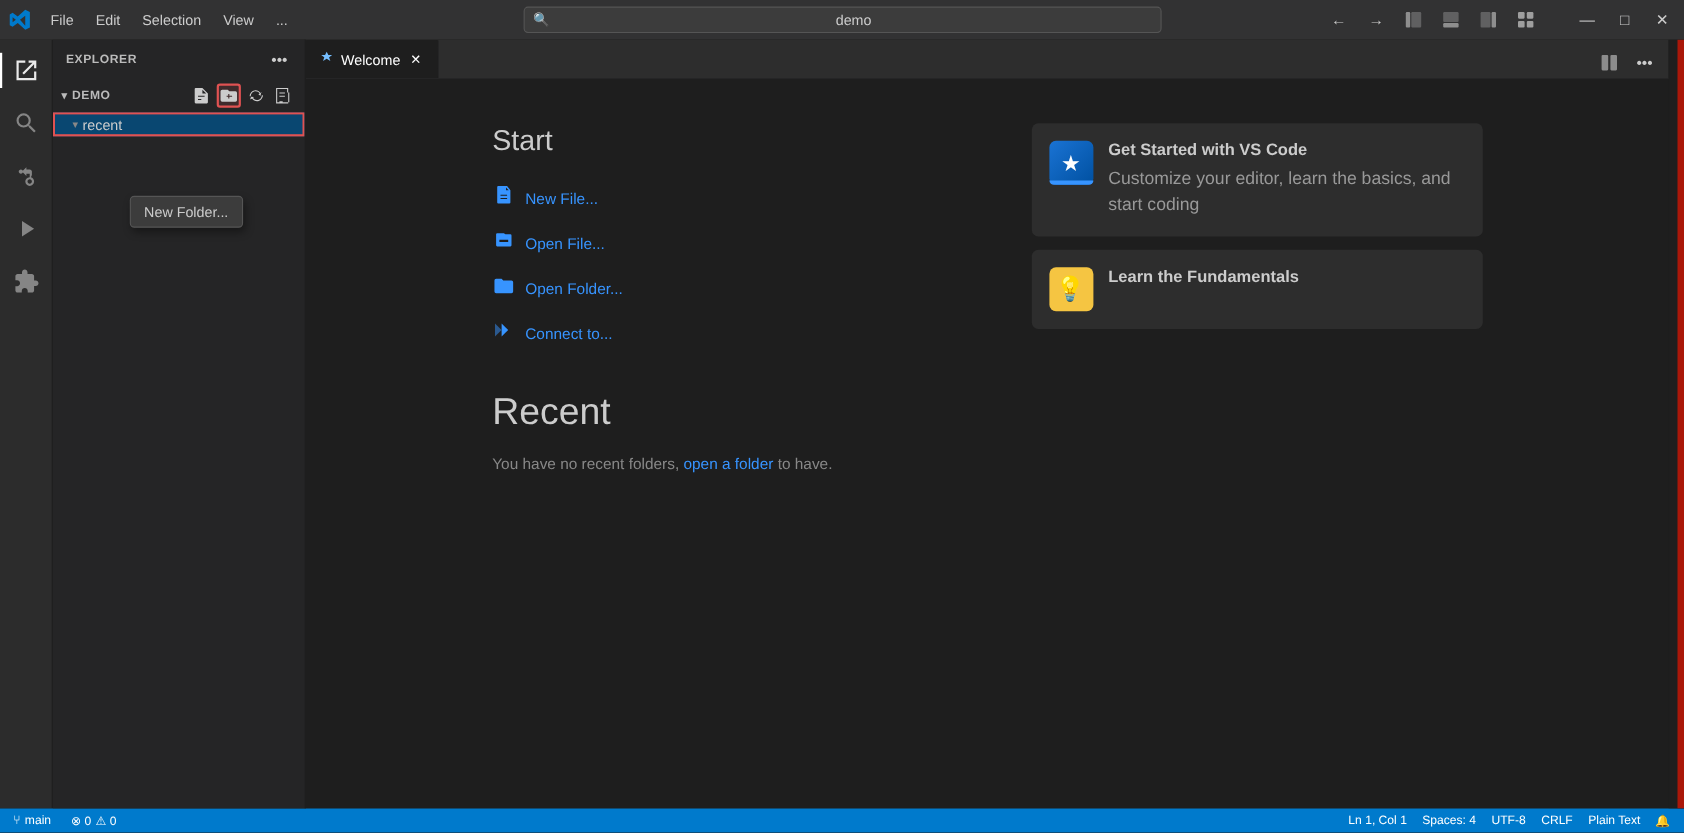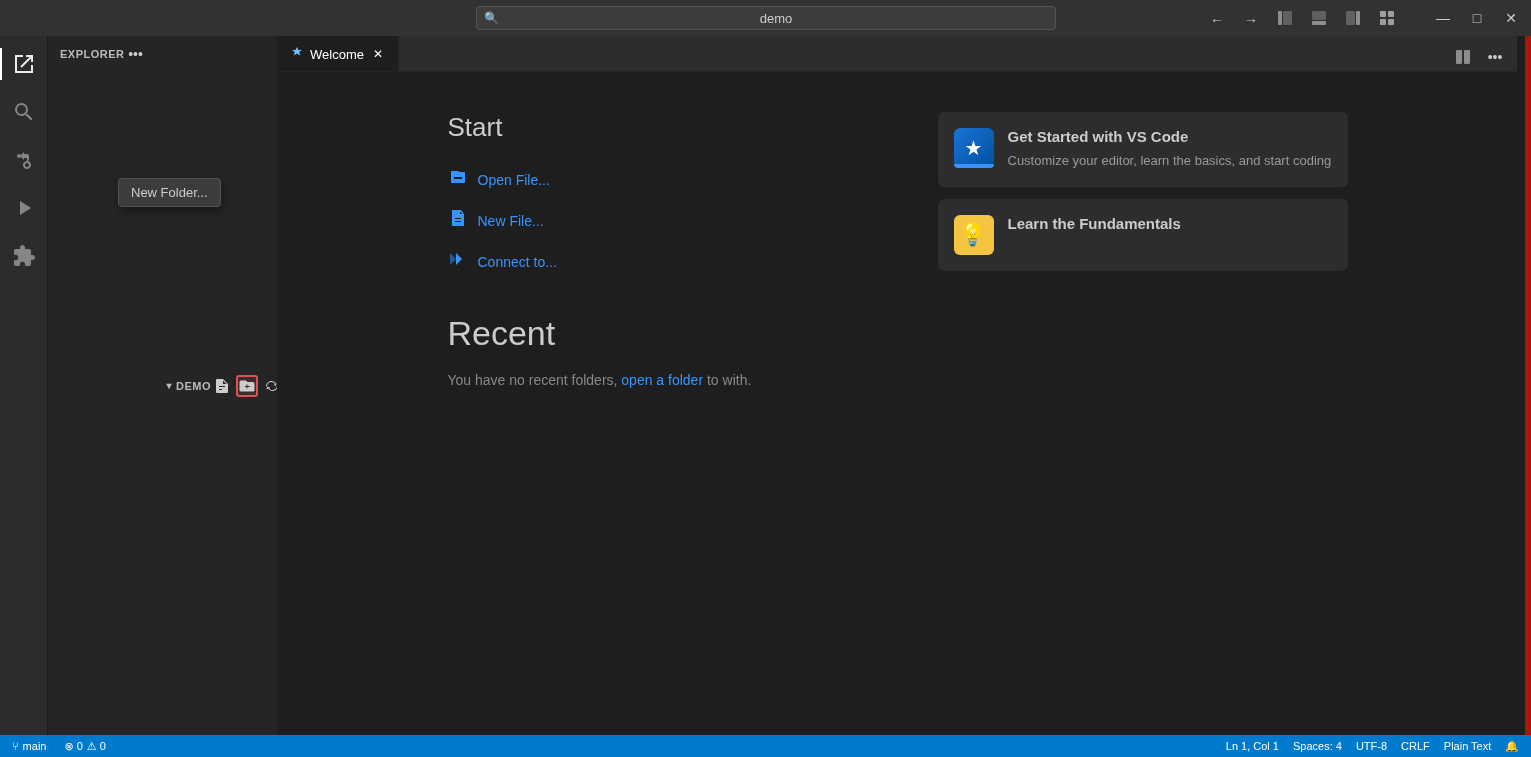--- a/index.html
+++ b/index.html
@@ -135,21 +135,21 @@
       bottom: 8px;
       width: 2px;
       background: #ffffff;
     }
 
     
     .sidebar {
       width: 230px;
       background: #252526;
       display: flex;
-      flex-direction: row;
+      flex-direction: column;
       flex-shrink: 0;
       border-right: 1px solid #1e1e1e;
       overflow: hidden;
       position: relative;
     }
     .sidebar-header {
       height: 36px;
       display: flex;
       align-items: center;
       padding: 0 12px;
@@ -406,21 +406,21 @@
       color: #000;
     }
     .walkthrough-card-body { flex: 1; }
     .walkthrough-card-title {
       font-size: 15px;
       font-weight: 600;
       color: #cccccc;
       margin-bottom: 6px;
     }
     .walkthrough-card-desc {
-      font-size: 13px;
+      font-size: 16px;
       color: #999;
       line-height: 1.5;
     }
 
     
     .right-edge {
       width: 14px;
       background: #1e1e1e;
       position: relative;
       flex-shrink: 0;
@@ -458,20 +458,33 @@
     .statusbar-right {
       margin-left: auto;
       display: flex;
       gap: 6px;
     }
   </style>
 </head>
 <body>
 
 <div class="titlebar">
+  <div class="titlebar-left">
+
+    <svg class="vscode-logo" viewBox="0 0 100 100" xmlns="http://www.w3.org/2000/svg">
+      <path fill="#007acc" d="M74.7 4.3L40.5 35.1 17.3 18.3 4.3 25.7v48.6l13 7.4 23.5-17 34 30.8 21-10.5V14.8L74.7 4.3zM17.3 61.4V38.6l14.7 11.4-14.7 11.4zm57.4 15.3L50.9 50l23.8-18v44.7z"></path>
+    </svg>
+    <div class="titlebar-menu">
+      <div class="titlebar-menu-item">File</div>
+      <div class="titlebar-menu-item">Edit</div>
+      <div class="titlebar-menu-item">Selection</div>
+      <div class="titlebar-menu-item">View</div>
+      <div class="titlebar-menu-item">...</div>
+    </div>
+  </div>
   <div class="titlebar-center">
     <div class="search-bar">
       <span class="search-icon-small">🔍</span>
       <span class="search-bar-text">demo</span>
     </div>
   </div>
   <div class="titlebar-right">
     <div class="titlebar-right-btn">←</div>
     <div class="titlebar-right-btn">→</div>
     <div class="titlebar-right-btn">
@@ -612,48 +625,56 @@
     <div class="welcome-page">
       <div class="welcome-content">
 
         <div class="welcome-left">
 
           <div class="welcome-section-title">Start</div>
 
           <a class="welcome-link">
             <span class="welcome-link-icon">
               <svg width="20" height="20" viewBox="0 0 20 20" fill="#3794ff">
+                  <path d="M13 2H5a1 1 0 0 0-1 1v14a1 1 0 0 0 1 1h10a1 1 0 0 0 1-1V6l-3-4zm-1 1.5L14.5 6H12V3.5zM7 14v-1h6v1H7zm0-3v-1h6v1H7z"></path>
+                </svg>
+            </span>
+            <span>New File...</span>
+          </a>
+          <a class="welcome-link">
+            <span class="welcome-link-icon">
+              <svg width="20" height="20" viewBox="0 0 20 20" fill="#3794ff">
                   <path d="M16 5h-4.5L10 4H4a1 1 0 0 0-1 1v10a1 1 0 0 0 1 1h12a1 1 0 0 0 1-1V6a1 1 0 0 0-1-1zm-2 5v2H6v-2h8z"></path>
                 </svg>
             </span>
             <span>Open File...</span>
           </a>
           <a class="welcome-link">
             <span class="welcome-link-icon">
               <svg width="20" height="20" viewBox="0 0 20 20" fill="#3794ff">
-                  <path d="M13 2H5a1 1 0 0 0-1 1v14a1 1 0 0 0 1 1h10a1 1 0 0 0 1-1V6l-3-4zm-1 1.5L14.5 6H12V3.5zM7 14v-1h6v1H7zm0-3v-1h6v1H7z"></path>
+                  <path d="M17 6H9.5L8 4.5H3A1.5 1.5 0 0 0 1.5 6v10A1.5 1.5 0 0 0 3 17.5h14a1.5 1.5 0 0 0 1.5-1.5V7.5A1.5 1.5 0 0 0 17 6z"></path>
                 </svg>
             </span>
-            <span>New File...</span>
+            <span>Open Folder...</span>
           </a>
           <a class="welcome-link">
             <span class="welcome-link-icon">
               <svg width="20" height="20" viewBox="0 0 20 20" fill="#3794ff">
                   <path d="M8 4l6 6-6 6V4z"></path>
                   <path d="M2 4l6 6-6 6V4z" opacity="0.5"></path>
                 </svg>
             </span>
             <span>Connect to...</span>
           </a>
 
           <div class="recent-section-title">Recent</div>
           <p class="recent-text">
             <span>You have no recent folders,</span>
             <a class="recent-link">open a folder</a>
-            <span>to with.</span>
+            <span>to have.</span>
           </p>
         </div>
 
         <div class="welcome-right">
 
           <div class="walkthrough-card">
             <div class="walkthrough-card-icon blue-grad">
               <span class="star-badge">★</span>
               <div class="blue-bar"></div>
             </div>

